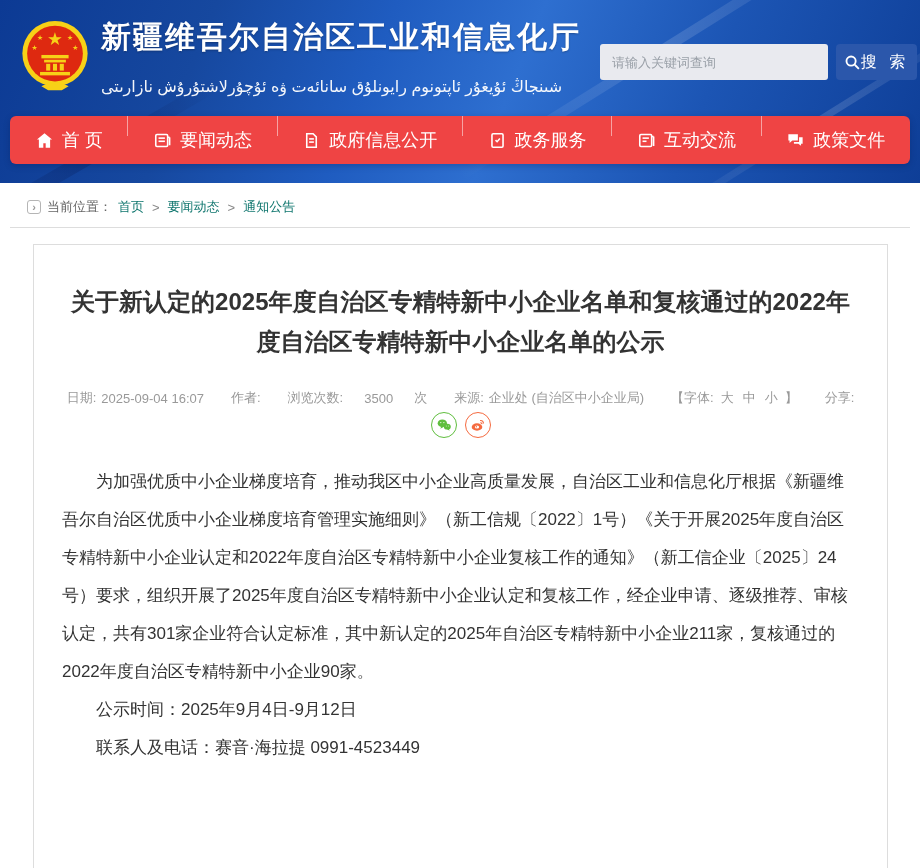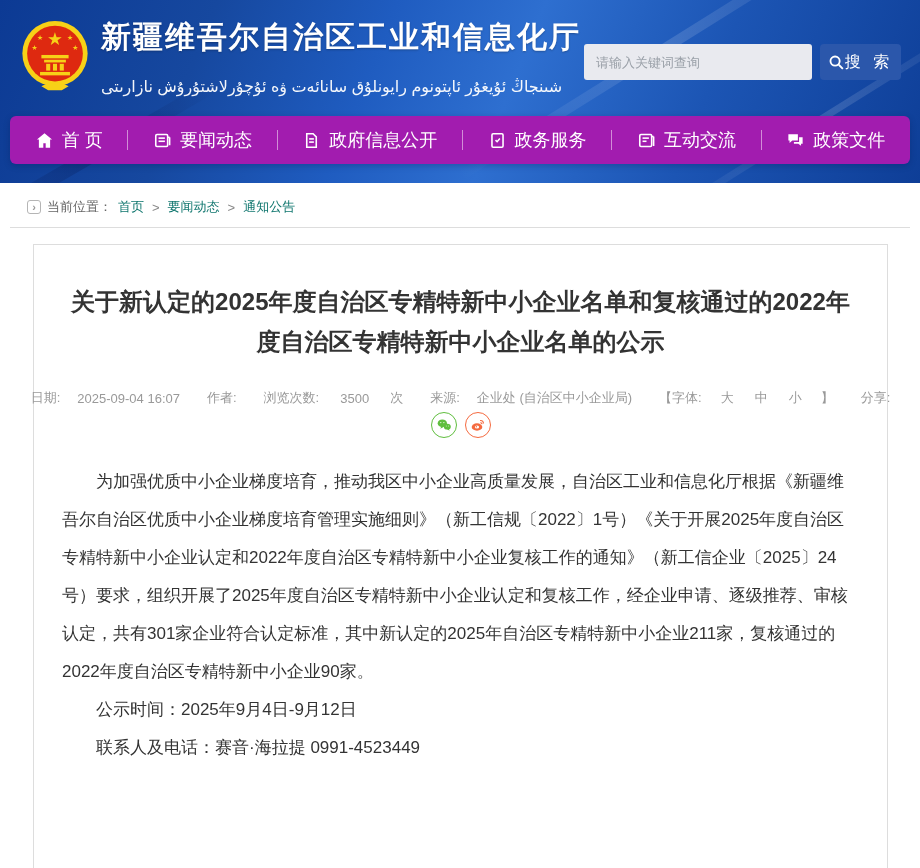--- a/index.html
+++ b/index.html
@@ -23,43 +23,43 @@
   .streak-1 { width: 500px; height: 10px; transform: rotate(-32deg); left: 420px; top: 40px; }
   .streak-2 { width: 420px; height: 7px;  transform: rotate(-32deg); left: 620px; top: 110px; }
   .streak-3 { width: 300px; height: 14px; transform: rotate(-30deg); left: -60px; top: 150px; background: linear-gradient(90deg, rgba(0,0,30,0), rgba(0,0,40,0.18), rgba(0,0,30,0)); }
 
   .logo-row { position: absolute; left: 21px; top: 17px; display: flex; align-items: center; }
   .emblem { width: 68px; height: 76px; flex: 0 0 auto; }
   .org-names { margin-left: 12px; color: #fff; }
   .org-zh { font-size: 30px; font-weight: bold; letter-spacing: 2px; text-shadow: 0 1px 2px rgba(0,0,0,0.25); }
   .org-ug { font-size: 16px; margin-top: 19px; direction: rtl; text-align: left; opacity: .95; }
 
-  .search-area { position: absolute; right: 19px; top: 44px; display: flex; align-items: center; }
+  .search-area { position: absolute; right: 3px; top: 44px; display: flex; align-items: center; }
   .search-input {
     width: 228px; height: 36px;
     border: none; outline: none;
     background: #e9eaef; border-radius: 3px;
     padding: 0 12px; font-size: 13px; color: #555;
     font-family: inherit;
   }
   .search-input::placeholder { color: #9aa0a8; }
   .search-btn {
     margin-left: 8px; height: 36px; width: 81px;
     background: #2b57ab; color: #fff; border: none; border-radius: 4px;
     font-size: 16px; letter-spacing: 4px;
     display: flex; align-items: center; justify-content: center; 
     cursor: pointer; font-family: inherit;
   }
 
   
   .nav {
     position: absolute; left: 10px; top: 116px;
     width: 900px; height: 48px;
-    background: #a21caf; border-radius: 6px;
-    display: flex; align-items: center; justify-content: space-evenly;
+    background: #ef4444; border-radius: 6px;
+    display: flex; justify-content: space-evenly;
     box-shadow: 0 2px 6px rgba(0,20,70,0.25);
   }
   .nav-item {
     display: flex; align-items: center; gap: 8px;
     color: #fff; font-size: 18px; text-decoration: none;
     cursor: pointer; white-space: nowrap;
   }
   .nav-item svg { display: block; }
   .nav-sep { width: 1px; height: 20px; background: rgba(255,255,255,0.5); }
 
@@ -93,22 +93,22 @@
     font-size: 24px; font-weight: bold; color: #333;
     line-height: 40px;
   }
   .meta-row {
     margin-top: 27px;
     display: flex; justify-content: center; align-items: center;
     gap: 27px;
     font-size: 13px; color: #999;
     white-space: nowrap;
   }
-  .meta-item { display: inline-flex; gap: 17px; align-items: center; }
-  .meta-views-num { margin: 0 4px; }
+  .meta-item { display: inline-flex; gap: 5px; align-items: center; }
+  .meta-views-num { margin: 0 16px; }
   .meta-source-val { cursor: pointer; }
   .font-size-ctrl { cursor: pointer; margin: 0 2px; }
   .share-row { margin-top: 5px; display: flex; justify-content: center; gap: 8px; }
   .share-circle {
     width: 26px; height: 26px; border-radius: 50%;
     display: inline-flex; align-items: center; justify-content: center;
     cursor: pointer; background: #fff;
   }
   .share-wechat { border: 1px solid #5fbe3e; }
   .share-weibo  { border: 1px solid #f56a3f; }

